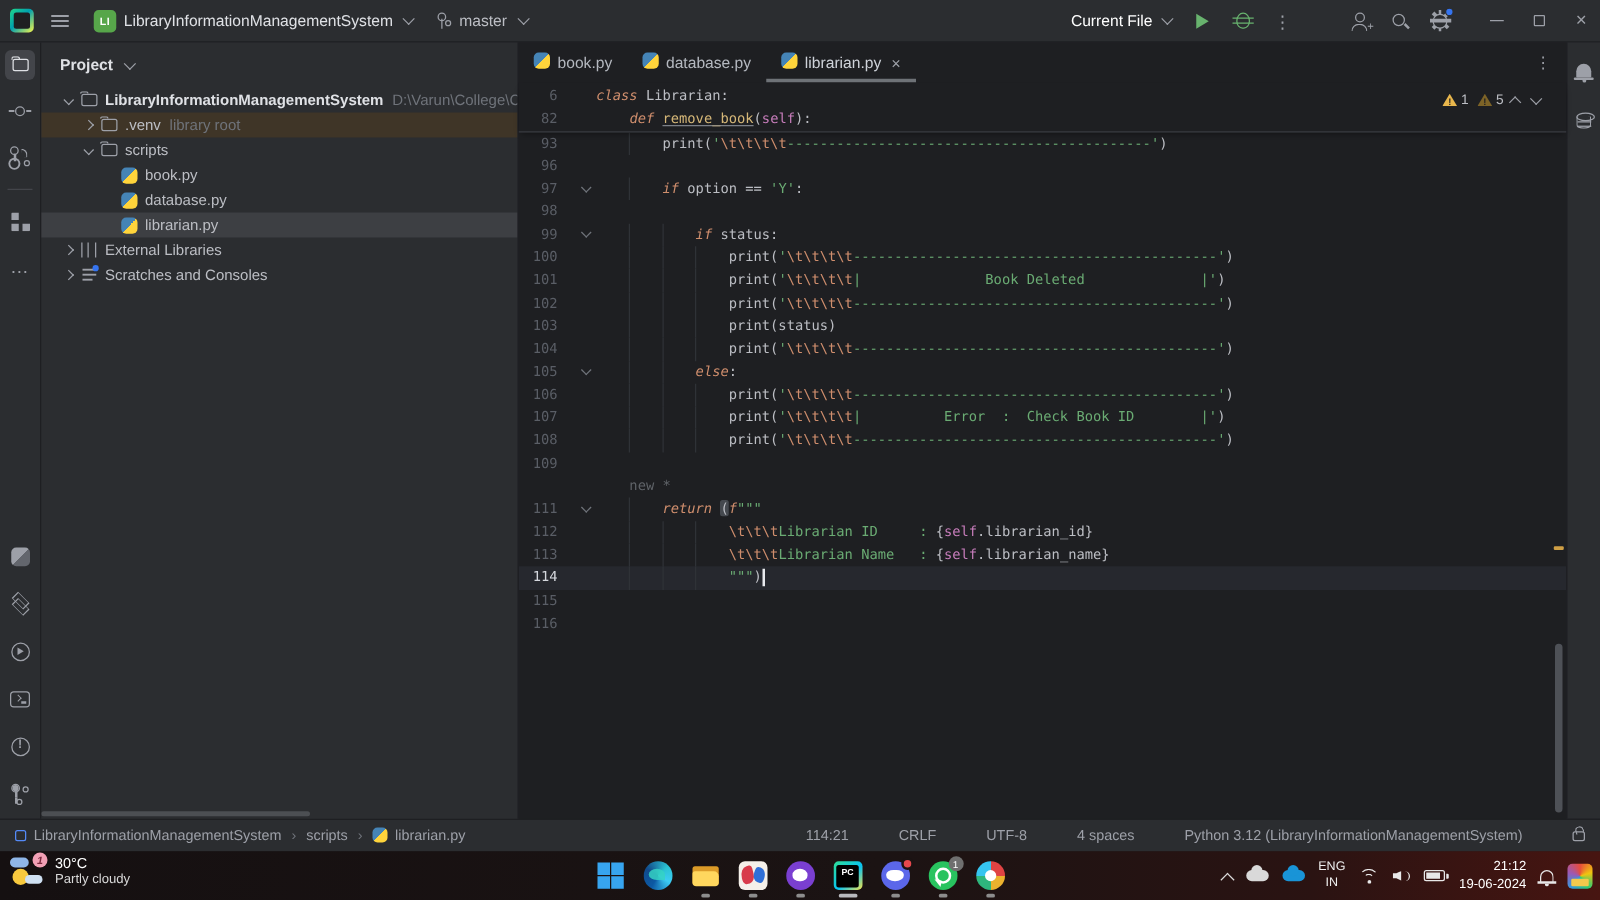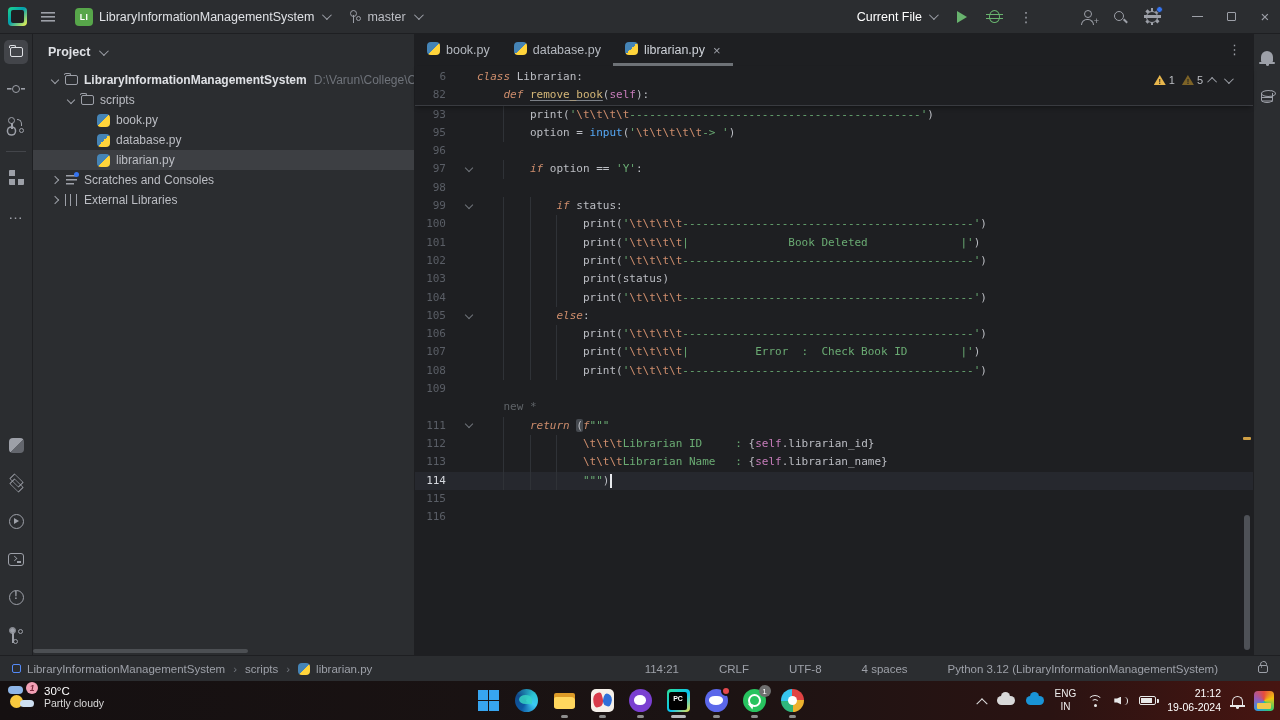--- a/index.html
+++ b/index.html
@@ -359,20 +359,28 @@
       </div>
       <div class="tree" id="tree">
           <div class="trow" style="padding-left: 14px;">
             <span class="tchev down"></span>
             <span class="ticon">
               <span class="tic-folder"></span>
             </span>
             <span class="tlabel bold">LibraryInformationManagementSystem</span>
             <span class="textra">D:\Varun\College\Coc</span>
           </div>
+          <div class="trow venv" style="padding-left: 30px;">
+            <span class="tchev right"></span>
+            <span class="ticon">
+              <span class="tic-folder"></span>
+            </span>
+            <span class="tlabel">.venv</span>
+            <span class="textra">library root</span>
+          </div>
           <div class="trow" style="padding-left: 30px;">
             <span class="tchev down"></span>
             <span class="ticon">
               <span class="tic-folder"></span>
             </span>
             <span class="tlabel">scripts</span>
           </div>
           <div class="trow" style="padding-left: 46px;">
             <span class="tchev none"></span>
             <span class="ticon">
@@ -390,30 +398,30 @@
           <div class="trow sel" style="padding-left: 46px;">
             <span class="tchev none"></span>
             <span class="ticon">
               <span class="tic-python"></span>
             </span>
             <span class="tlabel">librarian.py</span>
           </div>
           <div class="trow" style="padding-left: 14px;">
             <span class="tchev right"></span>
             <span class="ticon">
-              <span class="tic-scratch"></span>
-            </span>
-            <span class="tlabel">Scratches and Consoles</span>
+              <span class="tic-lib"></span>
+            </span>
+            <span class="tlabel">External Libraries</span>
           </div>
           <div class="trow" style="padding-left: 14px;">
             <span class="tchev right"></span>
             <span class="ticon">
-              <span class="tic-lib"></span>
-            </span>
-            <span class="tlabel">External Libraries</span>
+              <span class="tic-scratch"></span>
+            </span>
+            <span class="tlabel">Scratches and Consoles</span>
           </div>
         </div>
       <div class="hscroll"></div>
     </div>
 
     <div class="ecol">
       <div class="tabbar">
         <div class="tabs" id="tabs">
             <div class="tab">
               <span><span class="tic-python" style="display:inline-block"></span></span>
@@ -450,27 +458,20 @@
       <div class="code" id="code">
           <div class="cl">
             <span class="g">
               <span class="gn">93</span>
               <span class="gi"></span>
             </span>
             <span class="ct"><span class="guide" style="left: 4ch;"></span><span class="c-d">        print(</span><span class="c-s">'</span><span class="c-e">\t\t\t\t</span><span class="c-s">--------------------------------------------'</span><span class="c-d">)</span></span>
           </div>
           <div class="cl">
             <span class="g">
-              <span class="gn">95</span>
-              <span class="gi"></span>
-            </span>
-            <span class="ct"><span class="guide" style="left: 4ch;"></span><span class="c-d">        option = </span><span class="c-b">input</span><span class="c-d">(</span><span class="c-s">'</span><span class="c-e">\t\t\t\t\t</span><span class="c-s">-&gt; '</span><span class="c-d">)</span></span>
-          </div>
-          <div class="cl">
-            <span class="g">
               <span class="gn">96</span>
               <span class="gi"></span>
             </span>
             <span class="ct"><span class="guide" style="left: 4ch;"></span></span>
           </div>
           <div class="cl">
             <span class="g">
               <span class="gn">97</span>
               <span class="gi">
                 <span class="foldch"></span>

